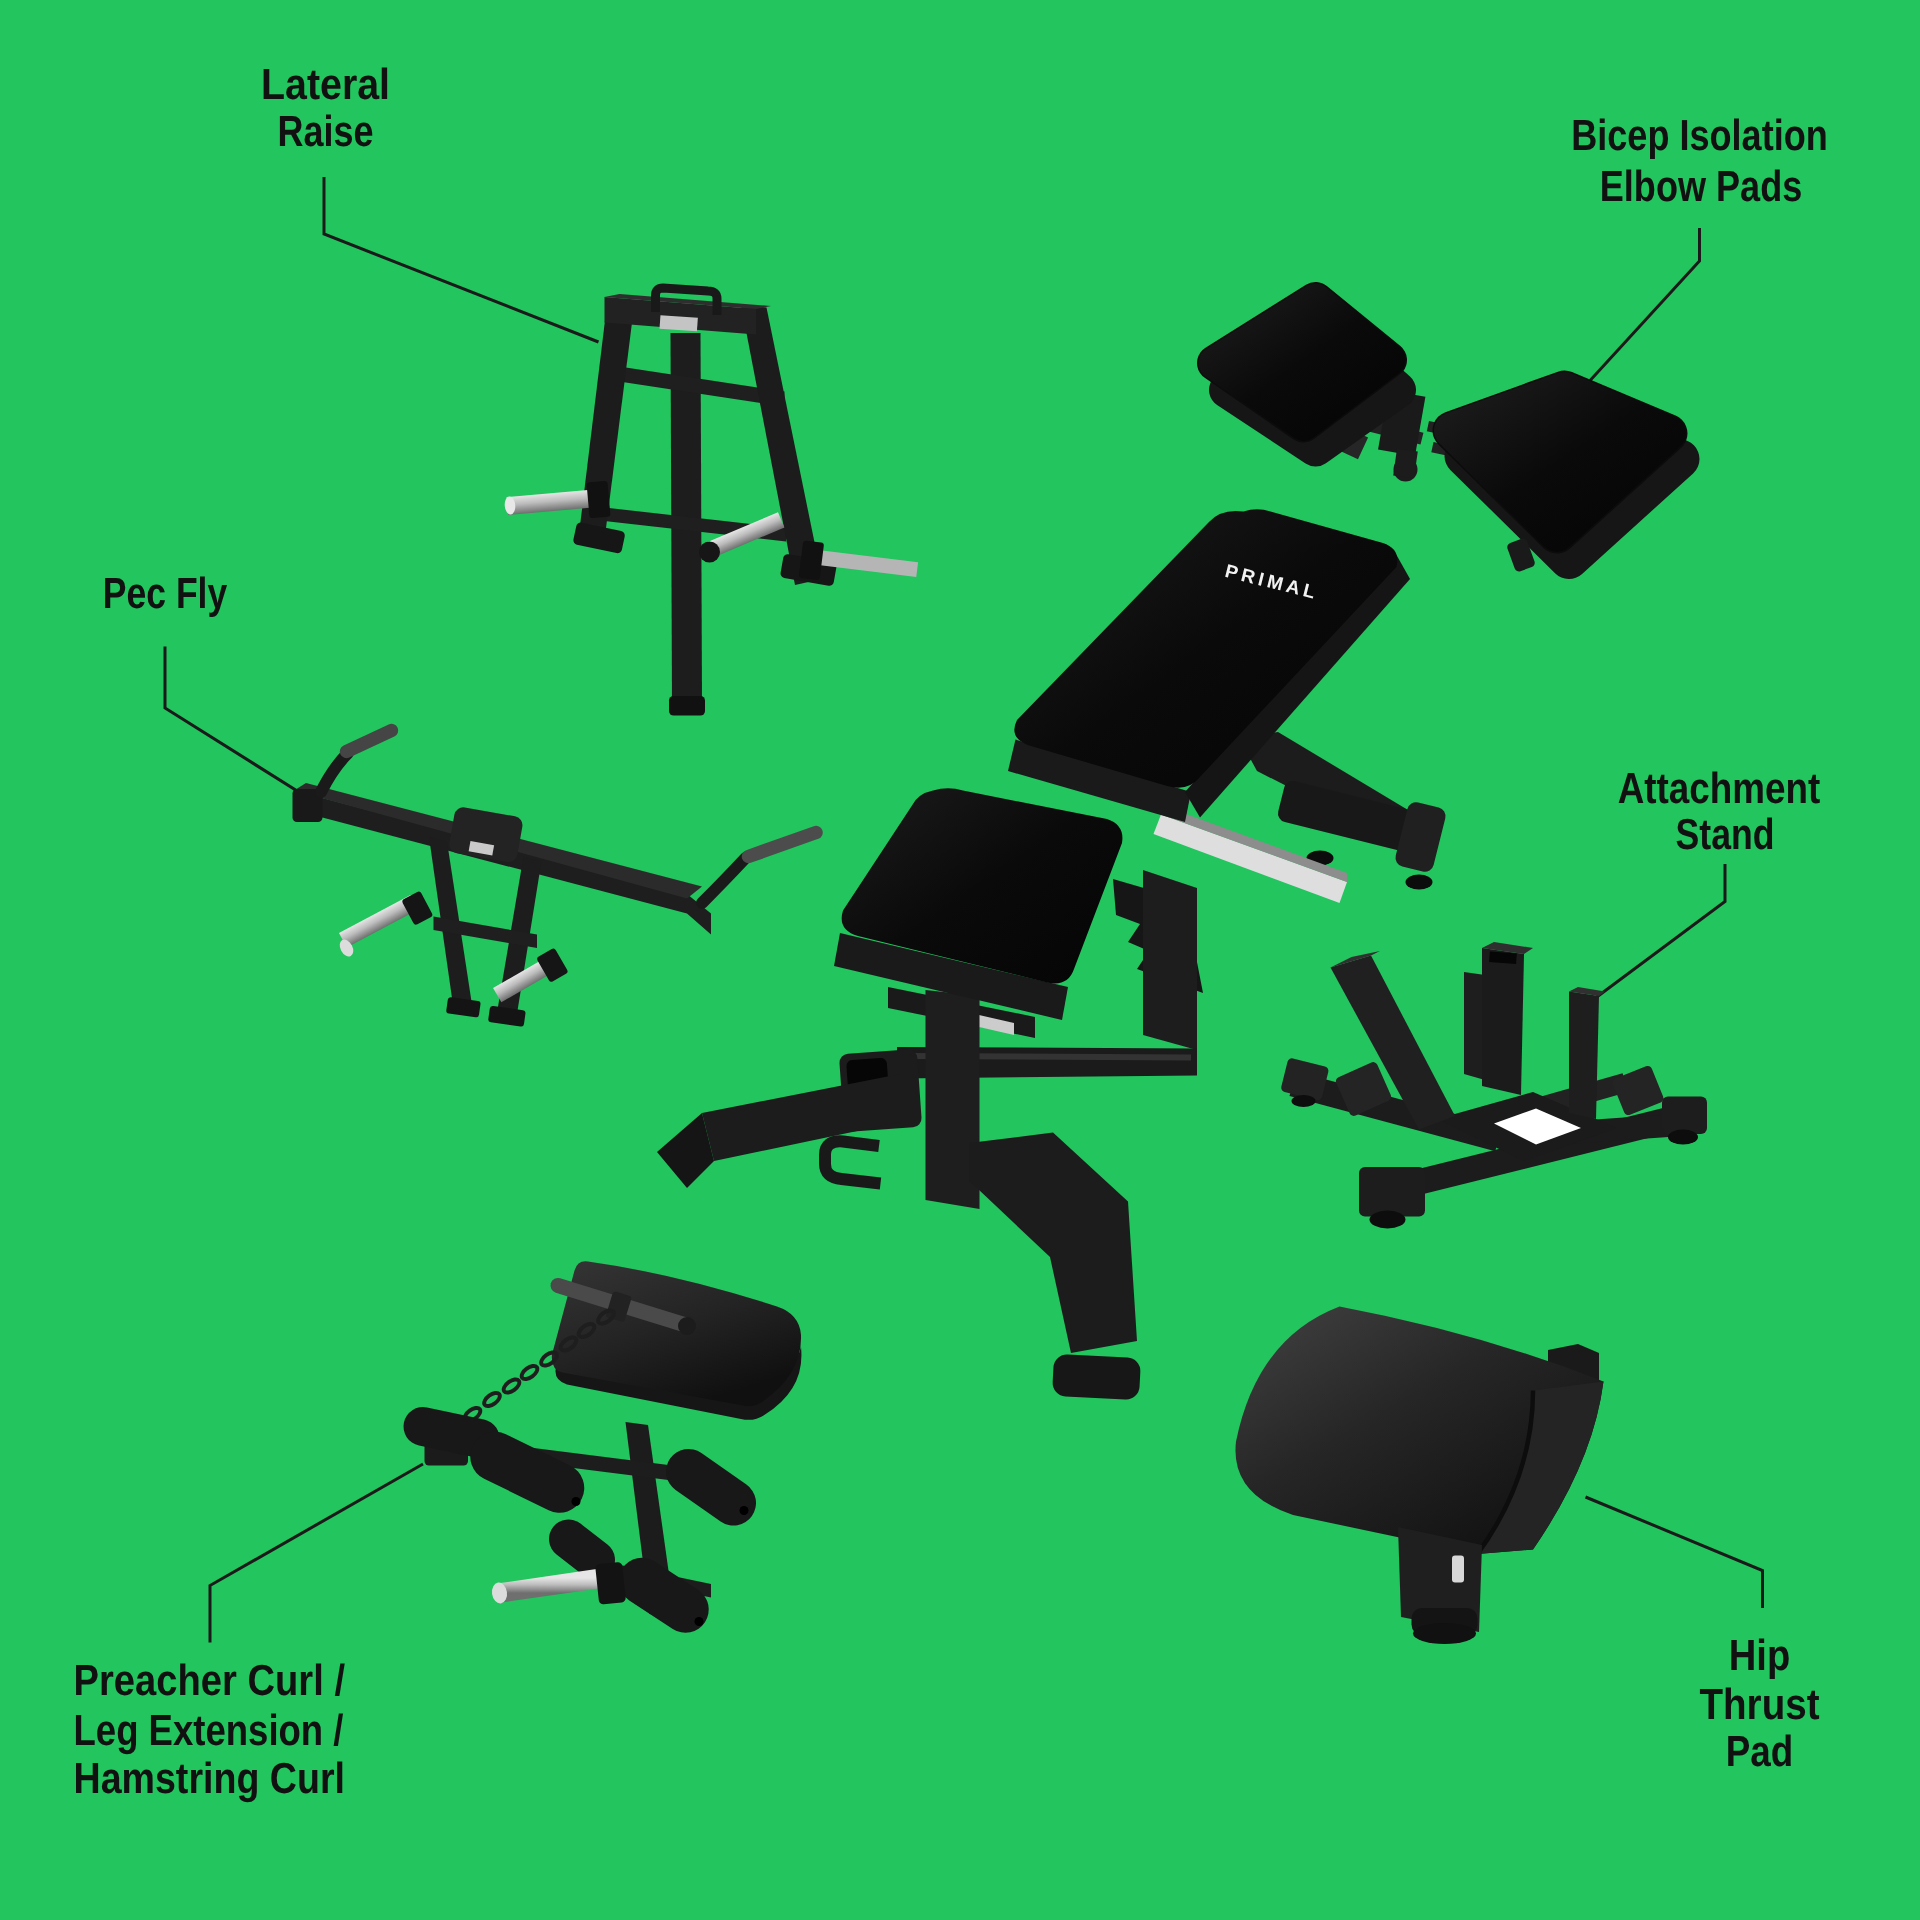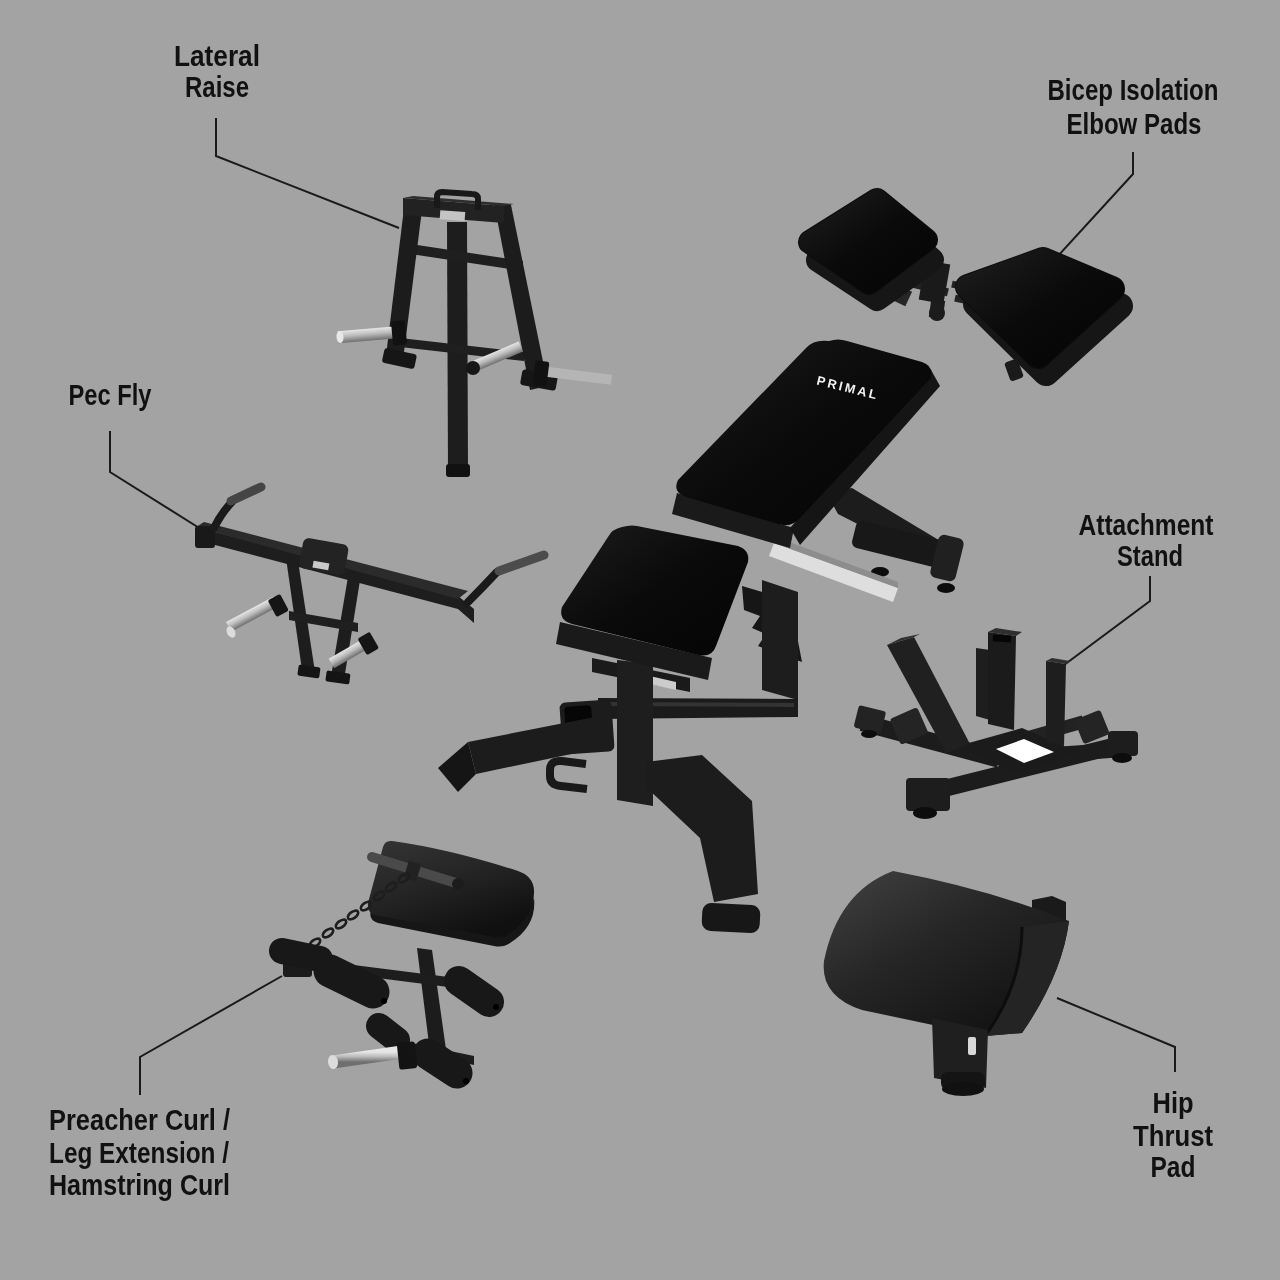--- a/index.html
+++ b/index.html
@@ -1,16 +1,16 @@
 <!DOCTYPE html>
 <html><head>
 <meta charset="utf-8">
 <style>
   html,body{margin:0;padding:0;background:#fff;}
-  #stage{position:relative;width:1280px;height:1280px;background:#a3a3a3;overflow:hidden;}
+  #stage{position:relative;width:1280px;height:1280px;background:#22c55e;overflow:hidden;}
   svg{position:absolute;top:0;left:0;}
   .lbl{font-family:"Liberation Sans",sans-serif;font-weight:bold;fill:#111111;}
 </style>
 </head>
 <body>
 <div id="stage">
 <svg width="1280" height="1280" viewBox="0 0 1280 1280">
 <defs>
   <linearGradient id="chrome" x1="0" y1="0" x2="0" y2="1">
     <stop offset="0" stop-color="#e6e6e6"></stop>

